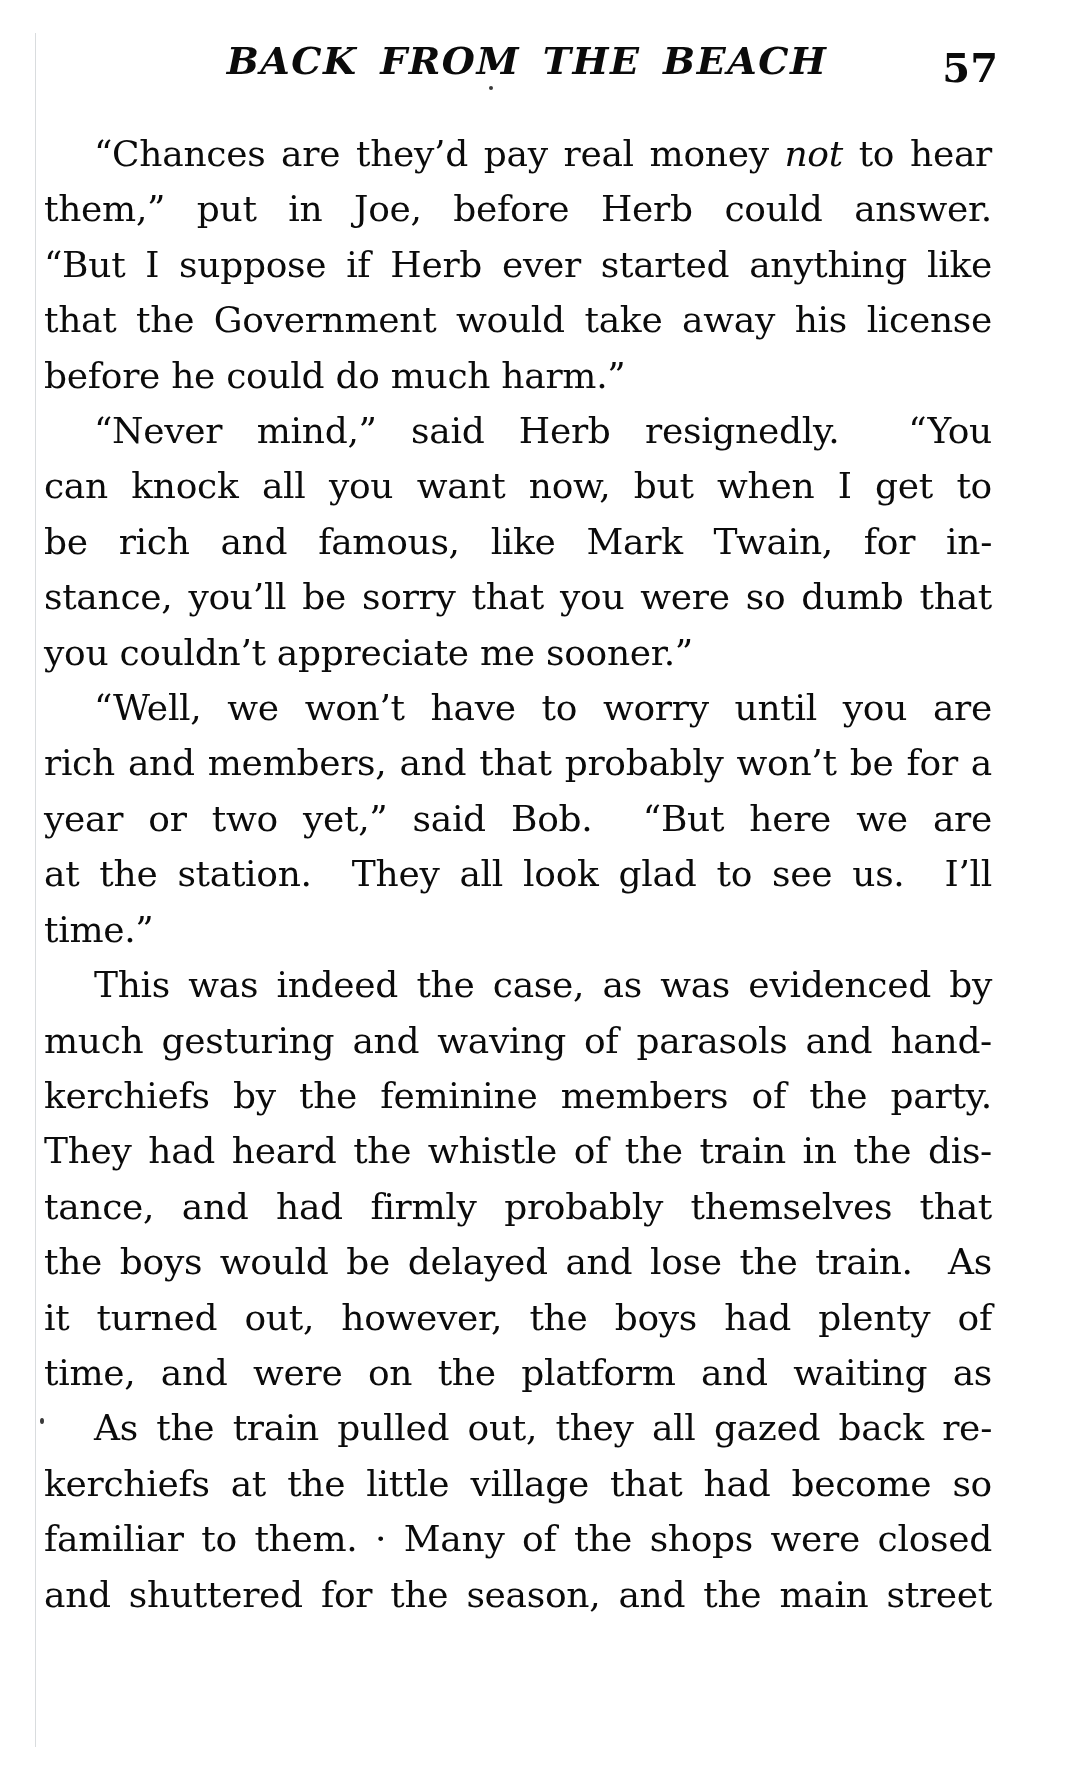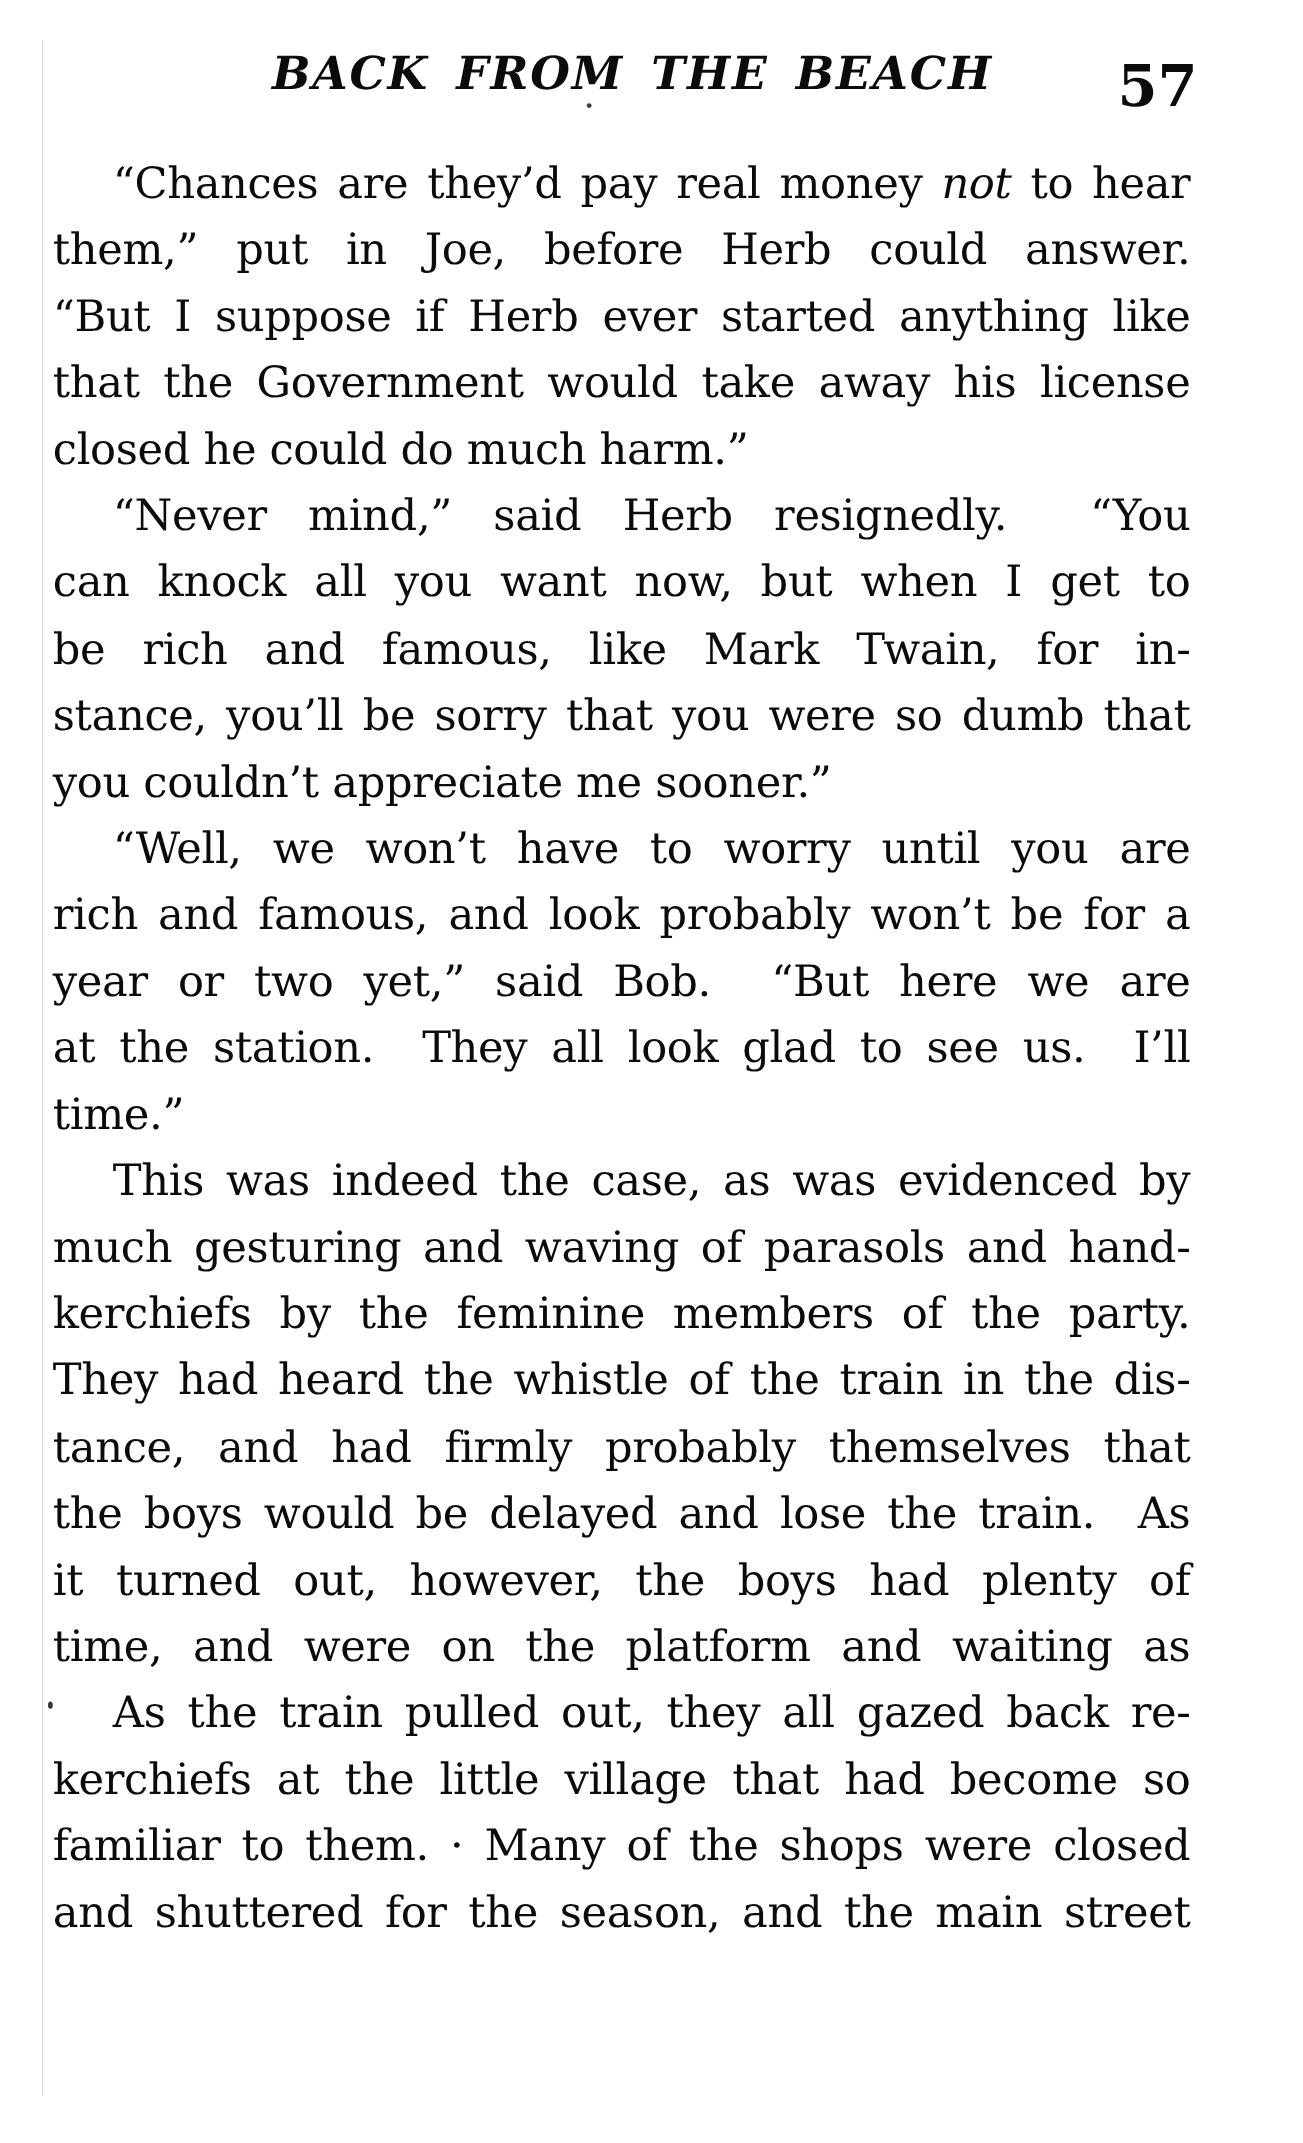--- a/index.html
+++ b/index.html
@@ -39,21 +39,21 @@
     font-size: 38px;
     letter-spacing: 1.5px;
     word-spacing: 8px;
     white-space: nowrap;
     margin-left: 24px;
   }
   .pagenum {
     position: absolute;
     top: 44px;
     right: 88px;
-    font-size: 48px;
+    font-size: 40px;
     font-weight: 600;
   }
   .body {
     position: absolute;
     top: 126px;
     left: 44px;
     width: 948px;
     font-size: 36px;
     line-height: 55.4px;
     letter-spacing: -0.3px;
@@ -88,32 +88,32 @@
   </div>
 
   <div class="pagenum">57</div>
 
   <div class="body">
       <div class="paragraph">
         <div class="line line-indent"><span>“Chances are they’d pay real money </span><span class="italic">not</span><span> to hear</span></div>
         <div class="line"><span>them,” put in Joe, before Herb could answer.</span></div>
         <div class="line"><span>“But I suppose if Herb ever started anything like</span></div>
         <div class="line"><span>that the Government would take away his license</span></div>
-        <div class="line line-last"><span>closed he could do much harm.”</span></div>
+        <div class="line line-last"><span>before he could do much harm.”</span></div>
       </div>
       <div class="paragraph">
         <div class="line line-indent"><span>“Never mind,” said Herb resignedly.&nbsp; “You</span></div>
         <div class="line"><span>can knock all you want now, but when I get to</span></div>
         <div class="line"><span>be rich and famous, like Mark Twain, for in-</span></div>
         <div class="line"><span>stance, you’ll be sorry that you were so dumb that</span></div>
         <div class="line line-last"><span>you couldn’t appreciate me sooner.”</span></div>
       </div>
       <div class="paragraph">
         <div class="line line-indent"><span>“Well, we won’t have to worry until you are</span></div>
-        <div class="line"><span>rich and famous, and look probably won’t be for a</span></div>
+        <div class="line"><span>rich and members, and that probably won’t be for a</span></div>
         <div class="line"><span>year or two yet,” said Bob.&nbsp; “But here we are</span></div>
         <div class="line"><span>at the station.&nbsp; They all look glad to see us.&nbsp; I’ll</span></div>
         <div class="line line-last"><span>time.”</span></div>
       </div>
       <div class="paragraph">
         <div class="line line-indent"><span>This was indeed the case, as was evidenced by</span></div>
         <div class="line"><span>much gesturing and waving of parasols and hand-</span></div>
         <div class="line"><span>kerchiefs by the feminine members of the party.</span></div>
         <div class="line"><span>They had heard the whistle of the train in the dis-</span></div>
         <div class="line"><span>tance, and had firmly probably themselves that</span></div>

